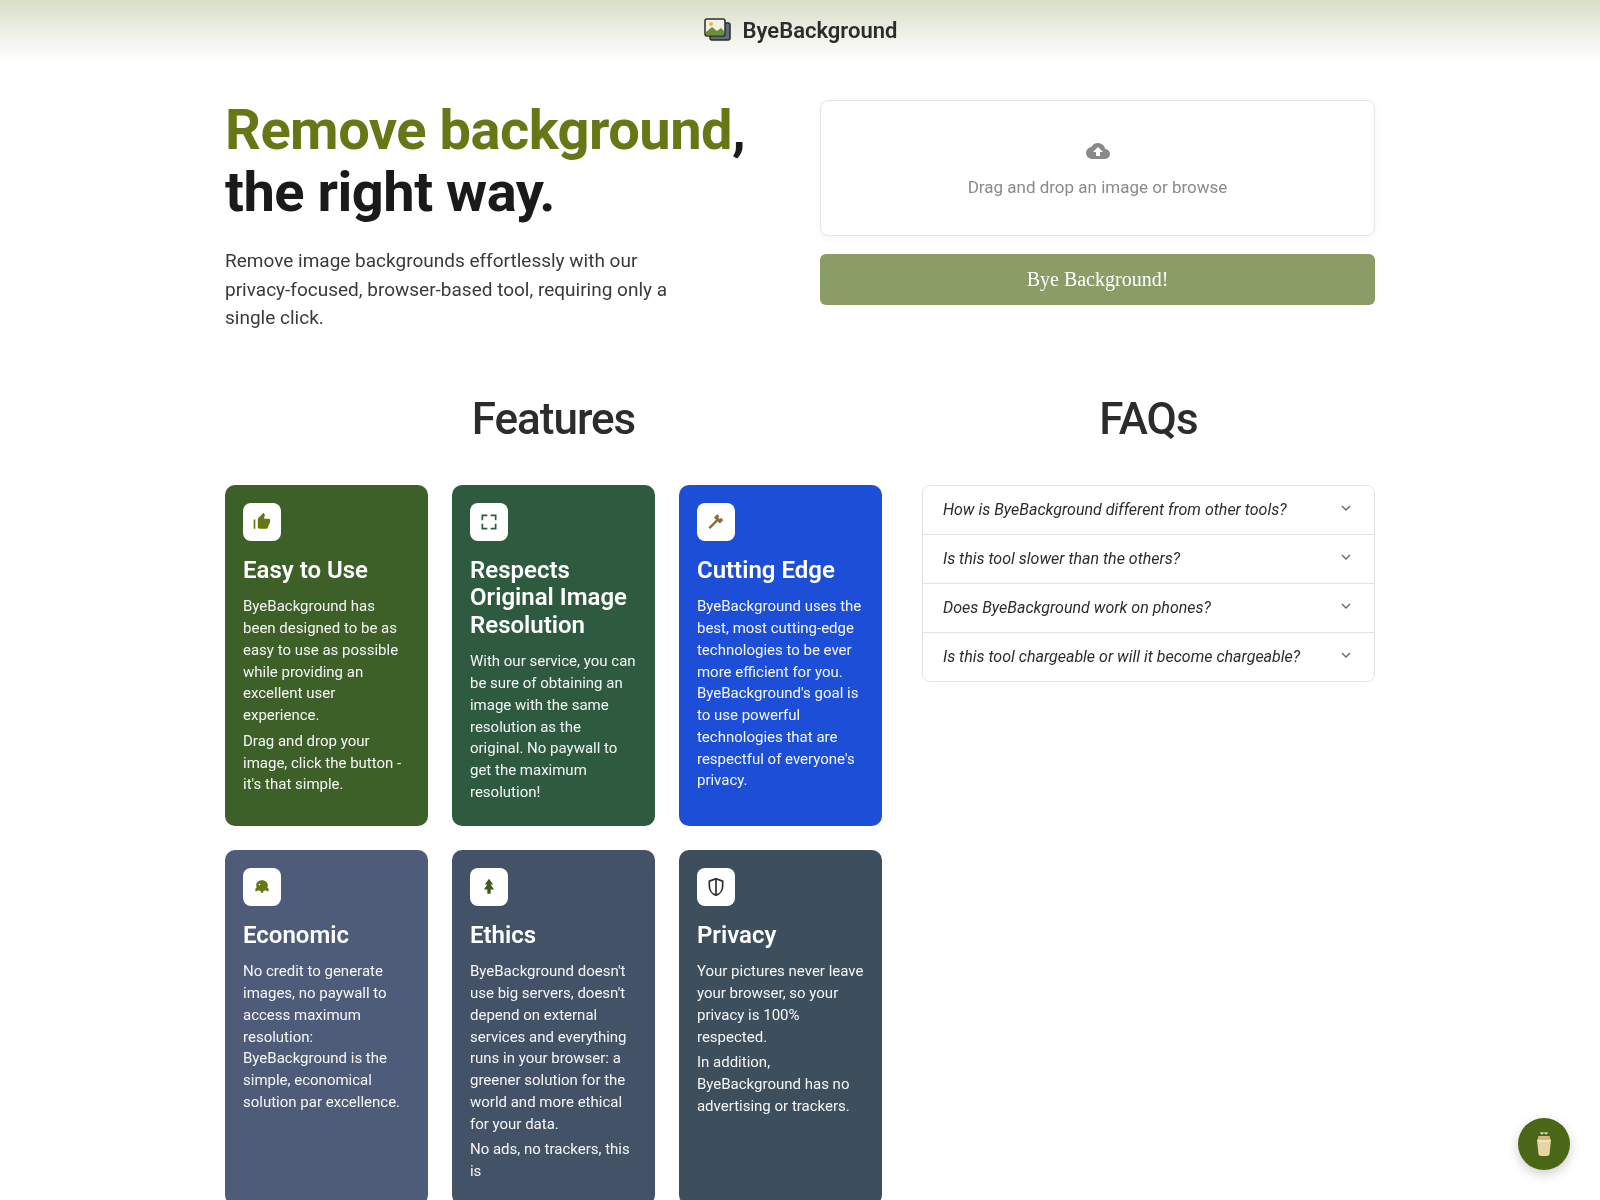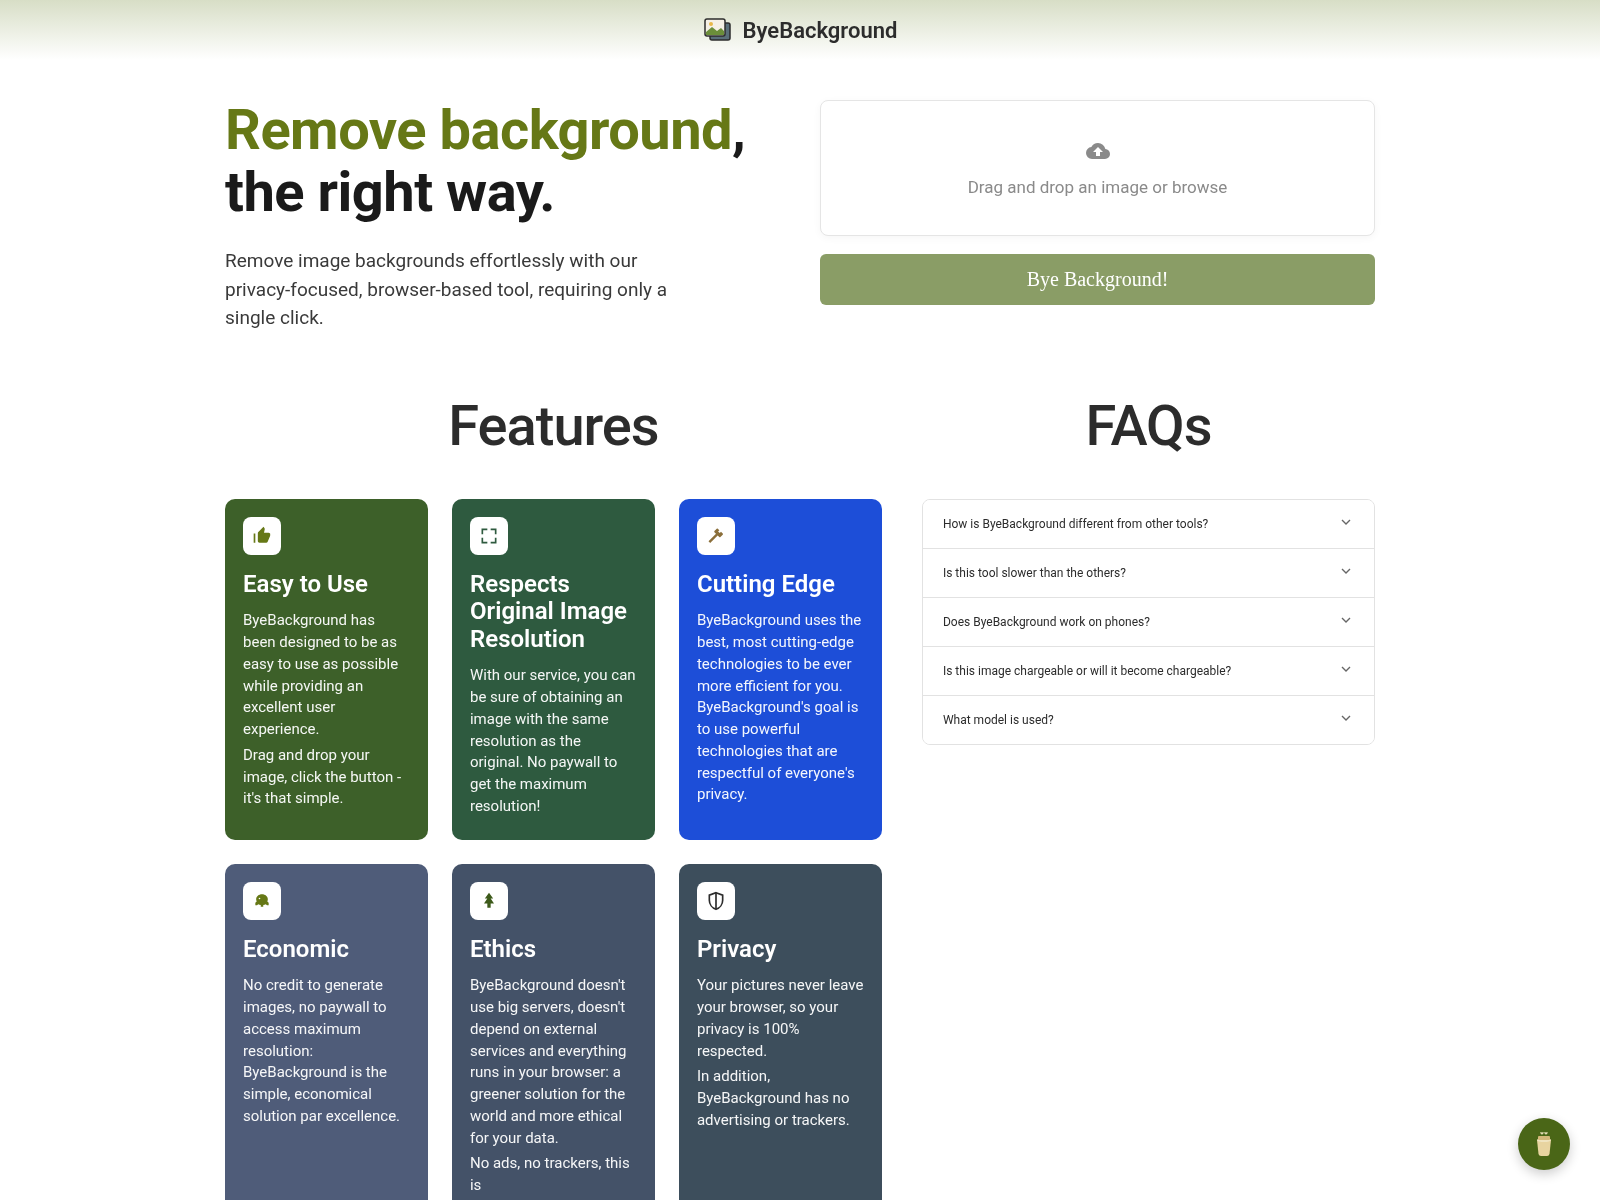--- a/index.html
+++ b/index.html
@@ -111,21 +111,21 @@
       display: flex;
       gap: 40px;
     }
     .features-section {
       flex: 1.45;
     }
     .faqs-section {
       flex: 1;
     }
     .section-title {
-      font-size: 56px;
+      font-size: 44px;
       font-weight: 500;
       text-align: center;
       color: #2c2c2c;
       margin-bottom: 40px;
       letter-spacing: -1px;
     }
     .features-grid {
       display: grid;
       grid-template-columns: repeat(3, 1fr);
       gap: 24px;
@@ -178,22 +178,23 @@
       justify-content: space-between;
       padding: 14px 20px;
       border-bottom: 1px solid #e2e2e2;
       cursor: pointer;
       background: #fff;
     }
     .faq-item:last-child {
       border-bottom: none;
     }
     .faq-question {
-      font-size: 12px;
+      font-size: 16px;
       color: #2c2c2c;
+      font-style: italic;
     }
     .faq-chevron svg {
       width: 16px;
       height: 16px;
       color: #666;
     }
     .floating-btn {
       position: fixed;
       bottom: 30px;
       right: 30px;
@@ -338,27 +339,21 @@
                 <polyline points="6 9 12 15 18 9"></polyline>
               </svg></span>
         </div>
         <div class="faq-item">
           <span class="faq-question">Does ByeBackground work on phones?</span>
           <span class="faq-chevron"><svg viewBox="0 0 24 24" fill="none" stroke="currentColor" stroke-width="2">
                 <polyline points="6 9 12 15 18 9"></polyline>
               </svg></span>
         </div>
         <div class="faq-item">
-          <span class="faq-question">Is this image chargeable or will it become chargeable?</span>
-          <span class="faq-chevron"><svg viewBox="0 0 24 24" fill="none" stroke="currentColor" stroke-width="2">
-                <polyline points="6 9 12 15 18 9"></polyline>
-              </svg></span>
-        </div>
-        <div class="faq-item">
-          <span class="faq-question">What model is used?</span>
+          <span class="faq-question">Is this tool chargeable or will it become chargeable?</span>
           <span class="faq-chevron"><svg viewBox="0 0 24 24" fill="none" stroke="currentColor" stroke-width="2">
                 <polyline points="6 9 12 15 18 9"></polyline>
               </svg></span>
         </div>
       </div>
     </div>
   </div>
 </div>
 
 <div class="floating-btn">

